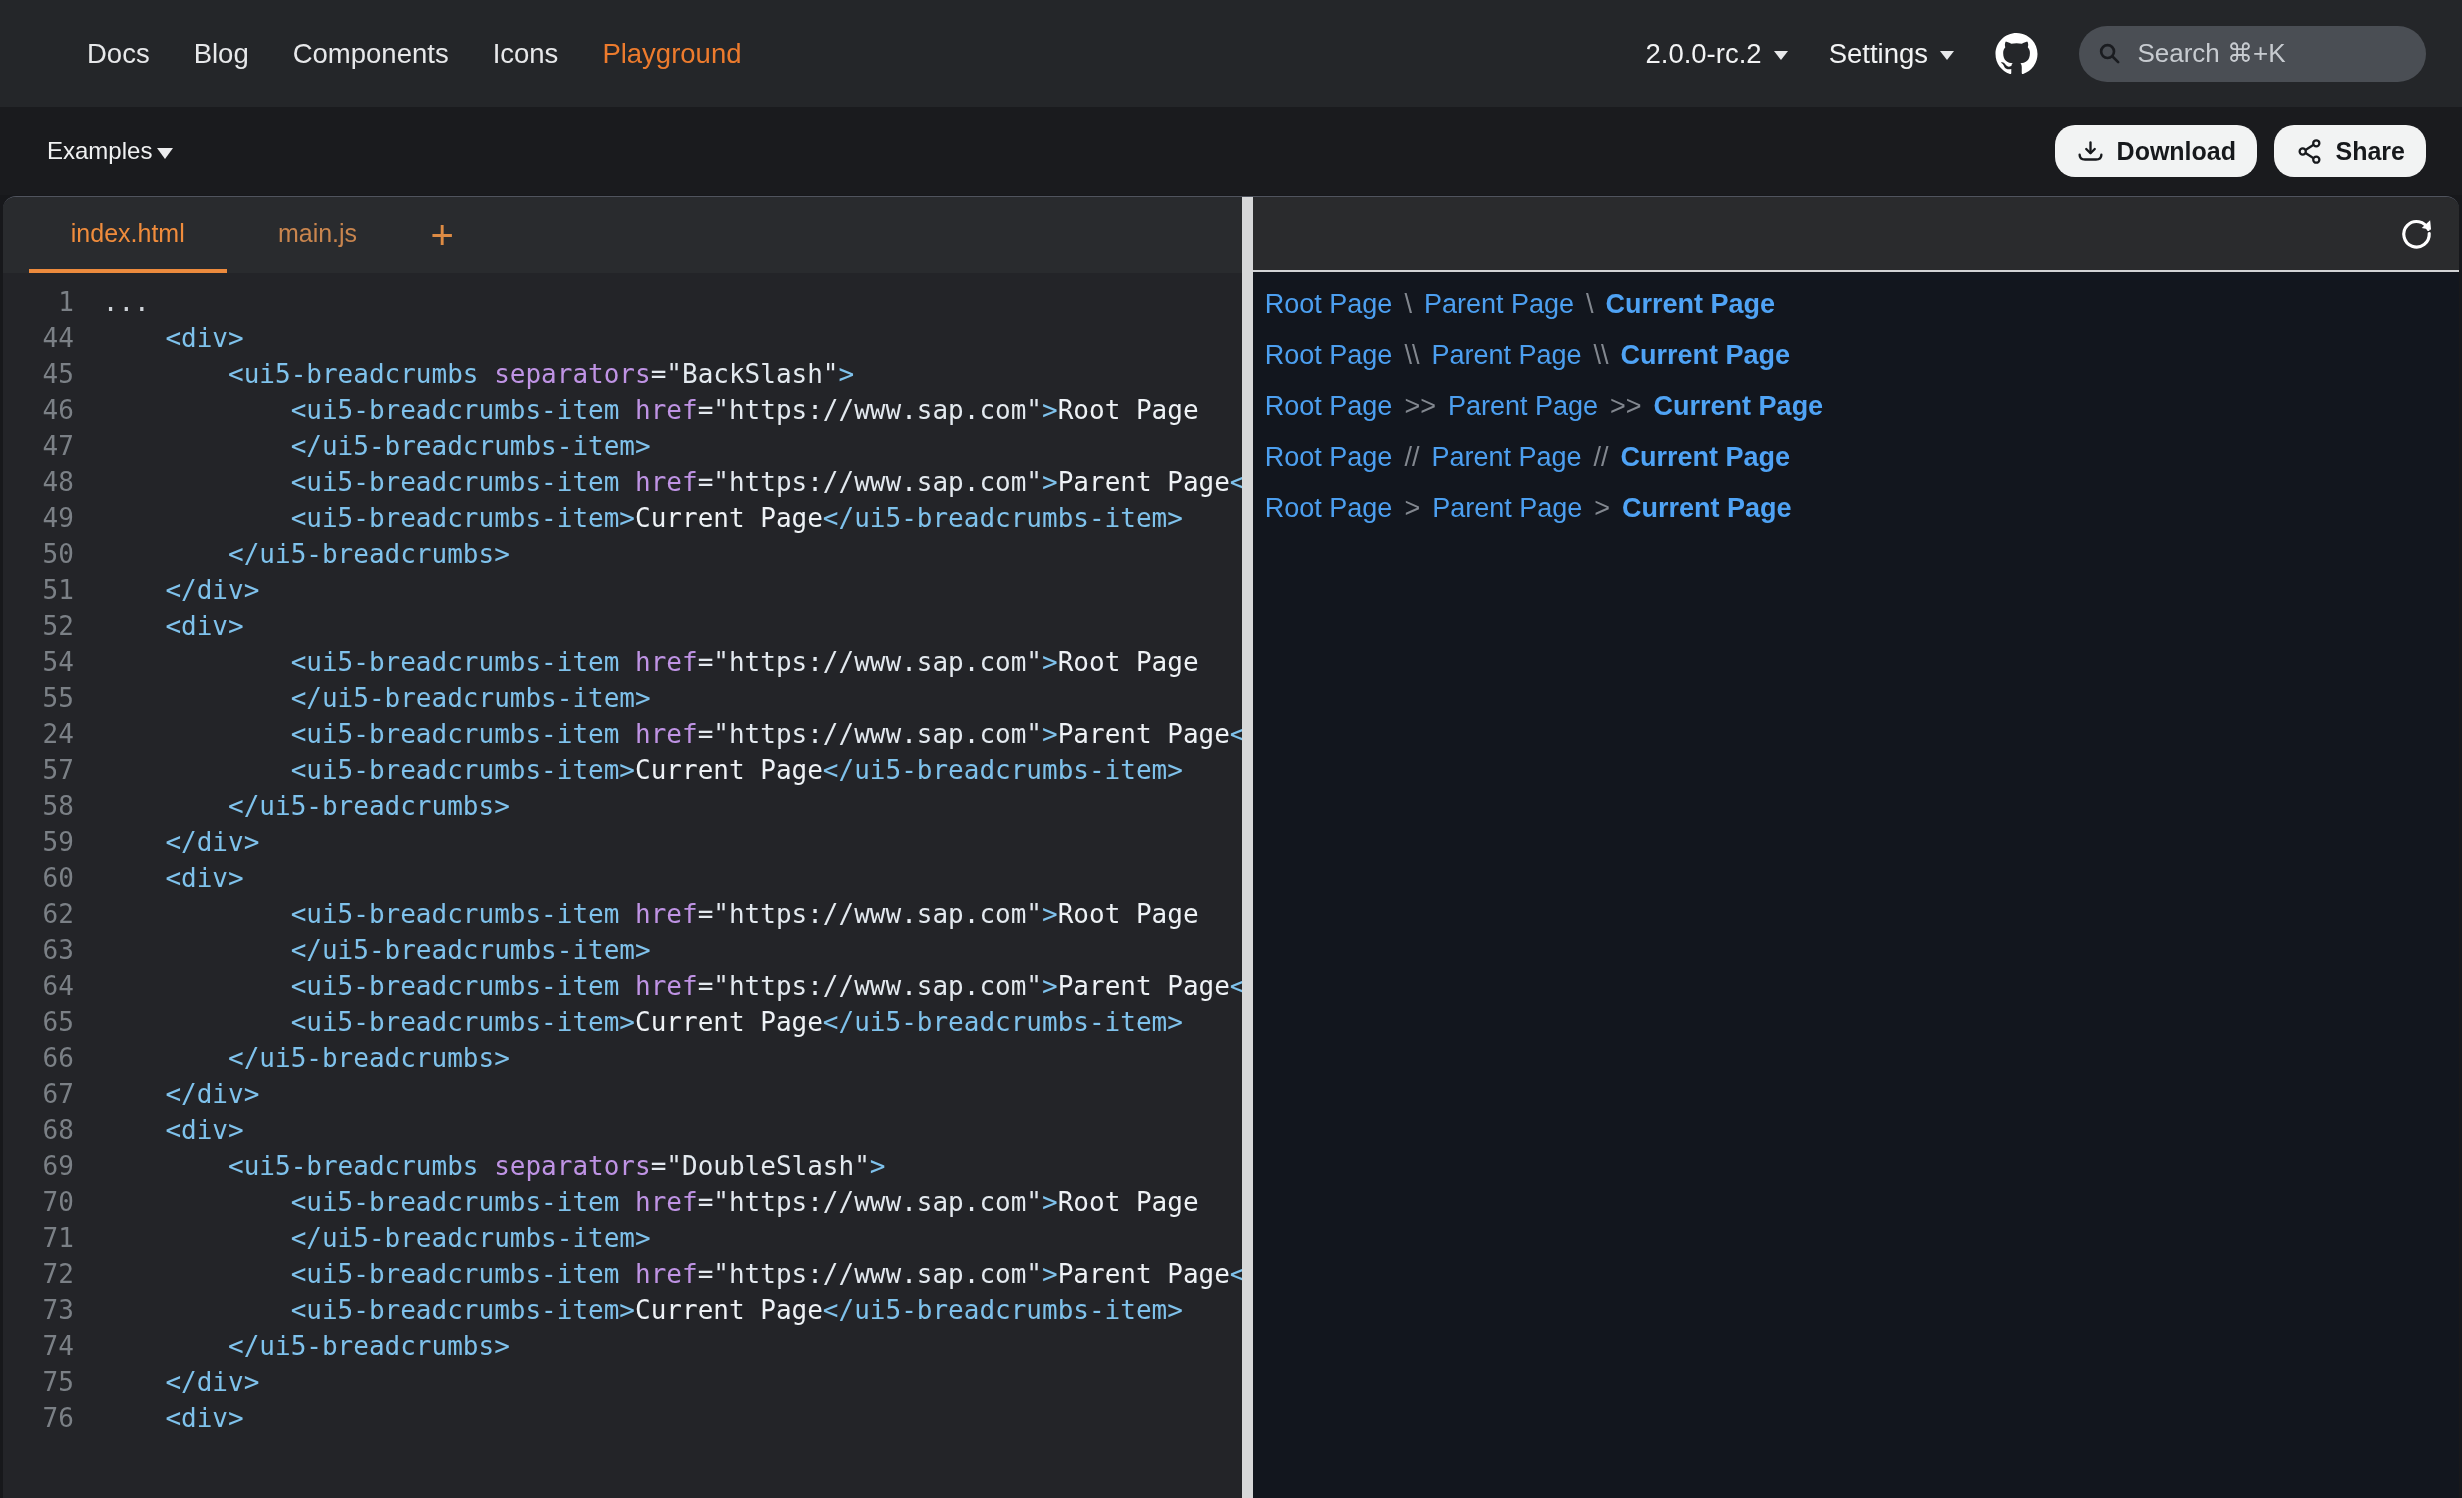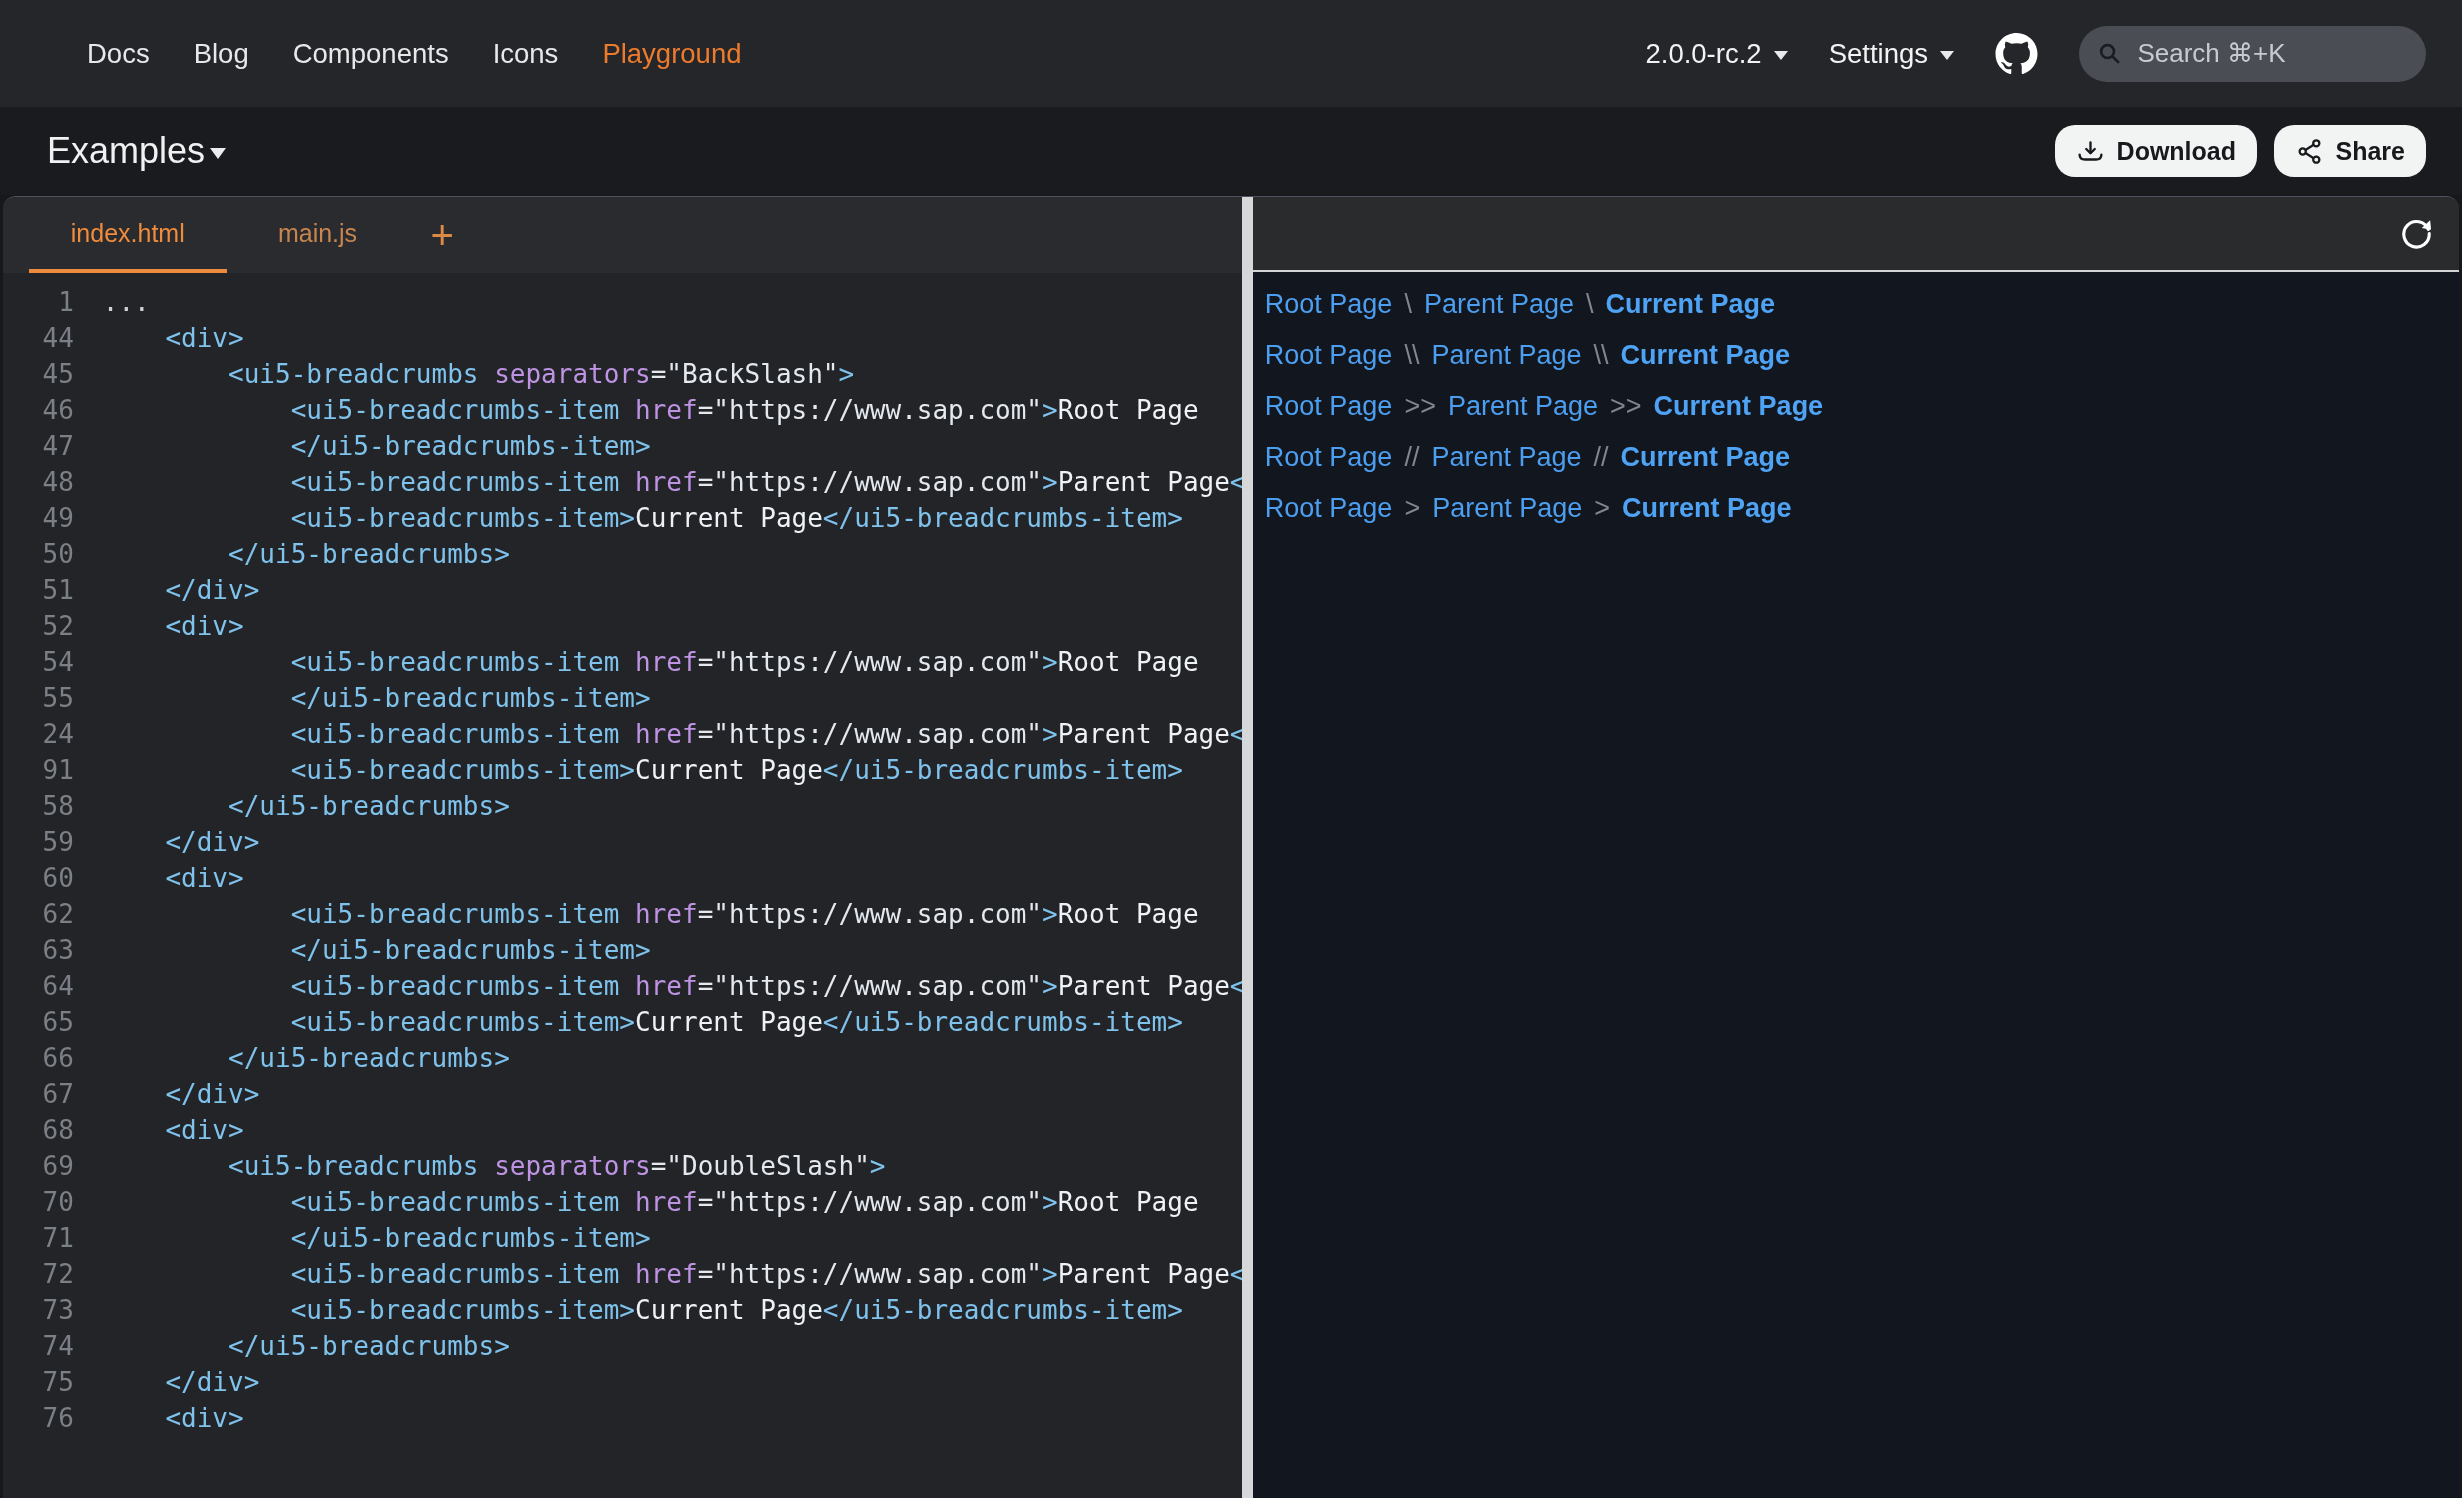--- a/index.html
+++ b/index.html
@@ -21,21 +21,21 @@
   .caret{width:0;height:0;border-left:7.3px solid transparent;border-right:7.3px solid transparent;
     border-top:9.2px solid #e8e9eb;margin-top:3.7px}
   .gh{display:flex;align-items:center;cursor:pointer}
   .search{display:flex;align-items:center;background:#4A4E54;border-radius:29px;height:56px;width:347px;
     padding:0 18.4px;box-sizing:border-box;gap:13px}
   .search input{background:transparent;border:none;outline:none;color:#d6d9dd;font-size:26px;width:100%;
     font-family:"Liberation Sans","DejaVu Sans",sans-serif}
   .search input::placeholder{color:#c7cbd0}
   
   .toolbar{height:88px;display:flex;align-items:center;padding:0 36px 0 47px;box-sizing:border-box;background:#1a1b1e}
-  .examples{display:flex;align-items:center;gap:5px;color:#f0f1f2;font-size:36px;cursor:pointer}
+  .examples{display:flex;align-items:center;gap:5px;color:#f0f1f2;font-size:24px;cursor:pointer}
   .caret-lg{width:0;height:0;border-left:8.3px solid transparent;border-right:8.3px solid transparent;
     border-top:11px solid #ececee;margin-top:4.6px}
   .t-right{margin-left:auto;display:flex;gap:16.5px}
   .btn{display:flex;align-items:center;gap:12px;background:#F2F3F3;color:#17191C;font-size:25px;font-weight:700;
     border-radius:20px;height:52px;padding:0 21px;cursor:pointer;border:none;white-space:nowrap;
     font-family:"Liberation Sans",sans-serif}
   
   .playground{position:absolute;left:2.8px;right:2.8px;top:196px;bottom:0;
     border-radius:13px 13px 0 0;border-top:1.8px solid #50545E;background:#232428;
     display:flex;overflow:hidden;box-sizing:border-box}
@@ -189,21 +189,21 @@
           </div>
           <div class="cl">
             <span class="ln">55</span>
             <span class="cc"><span class="tk-t">            &lt;/ui5-breadcrumbs-item&gt;</span></span>
           </div>
           <div class="cl">
             <span class="ln">24</span>
             <span class="cc"><span class="tk-t">            &lt;ui5-breadcrumbs-item </span><span class="tk-a">href</span><span class="tk-s">="https://www.sap.com"</span><span class="tk-t">&gt;</span><span class="tk-x">Parent Page</span><span class="tk-t">&lt;/</span></span>
           </div>
           <div class="cl">
-            <span class="ln">91</span>
+            <span class="ln">57</span>
             <span class="cc"><span class="tk-t">            &lt;ui5-breadcrumbs-item&gt;</span><span class="tk-x">Current Page</span><span class="tk-t">&lt;/ui5-breadcrumbs-item&gt;</span></span>
           </div>
           <div class="cl">
             <span class="ln">58</span>
             <span class="cc"><span class="tk-t">        &lt;/ui5-breadcrumbs&gt;</span></span>
           </div>
           <div class="cl">
             <span class="ln">59</span>
             <span class="cc"><span class="tk-t">    &lt;/div&gt;</span></span>
           </div>

